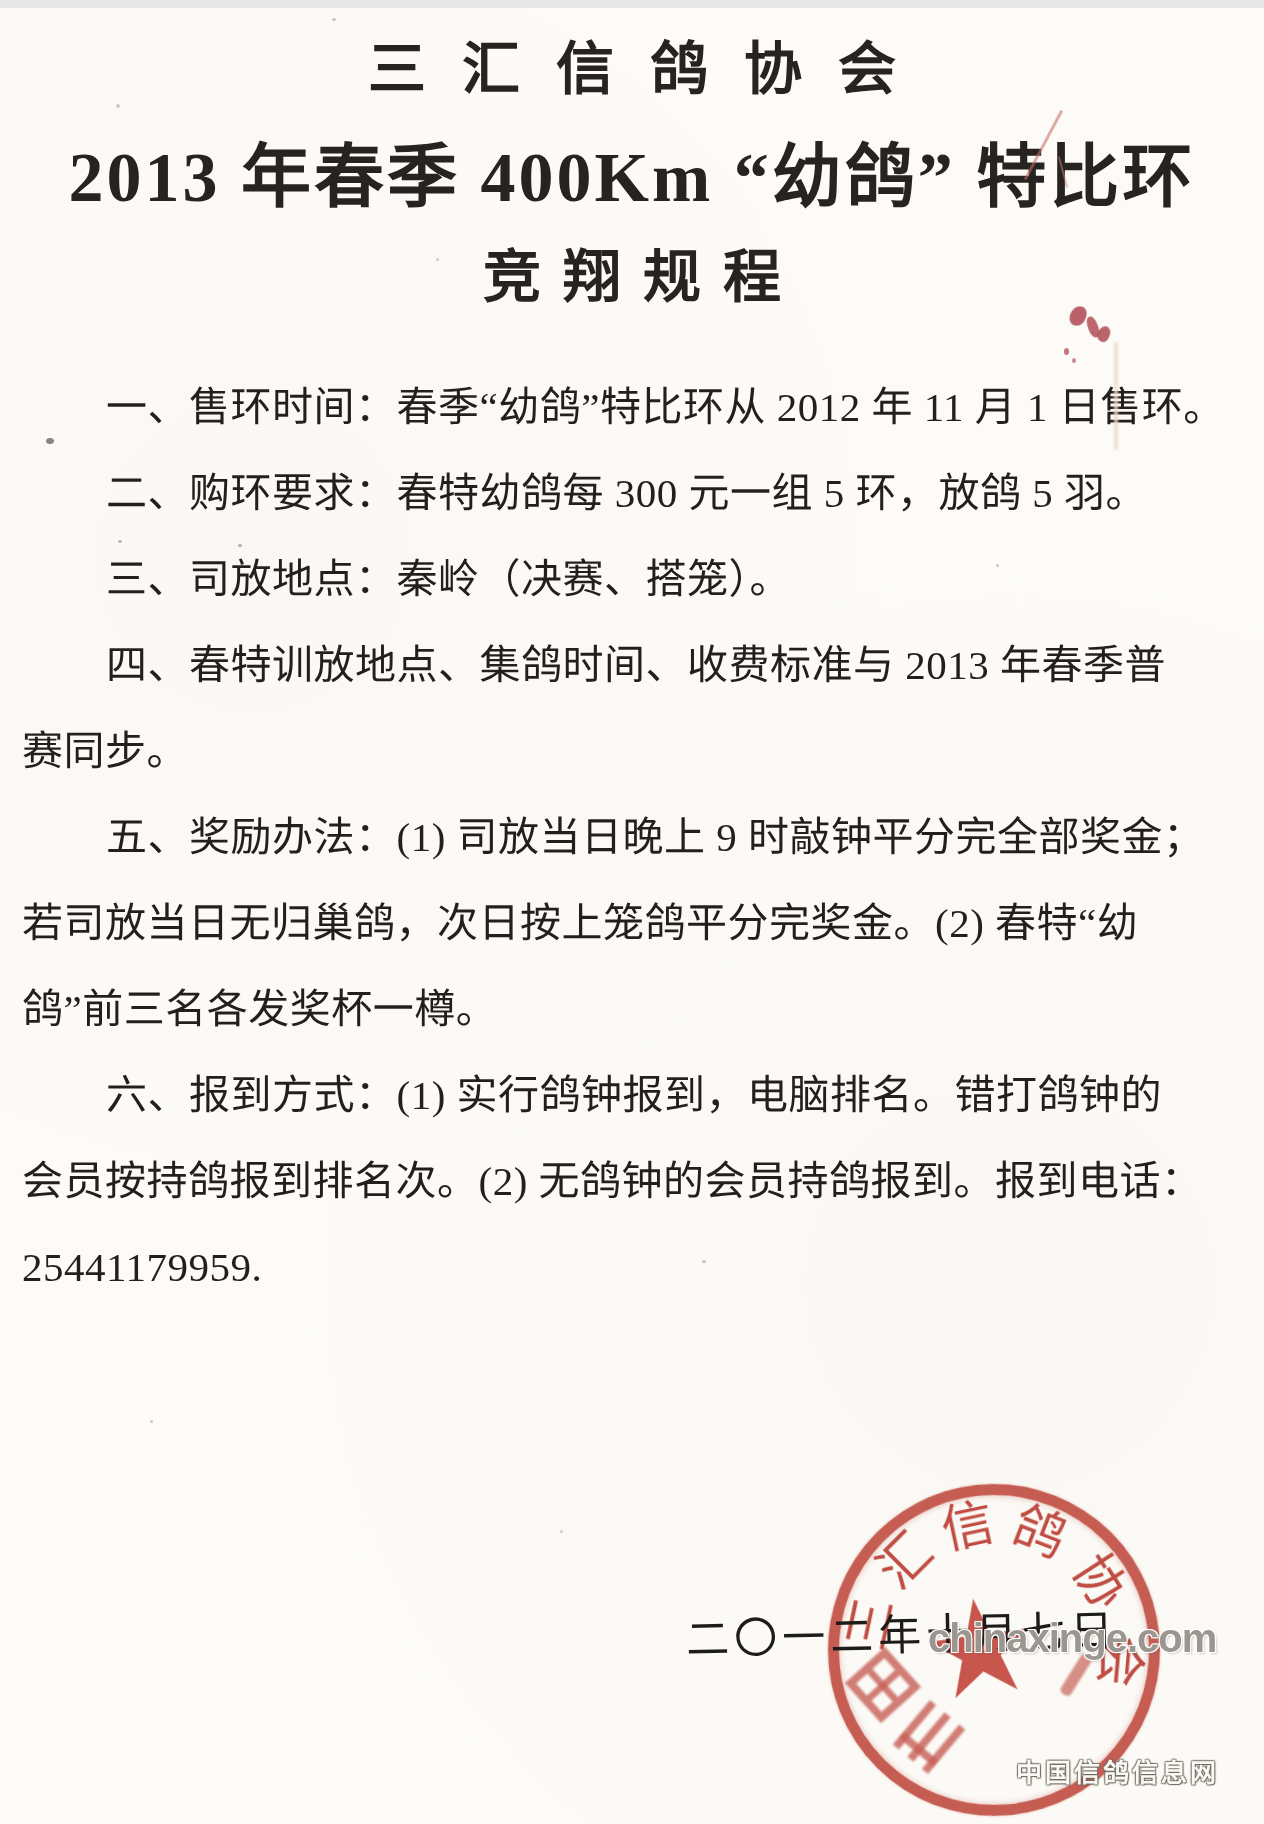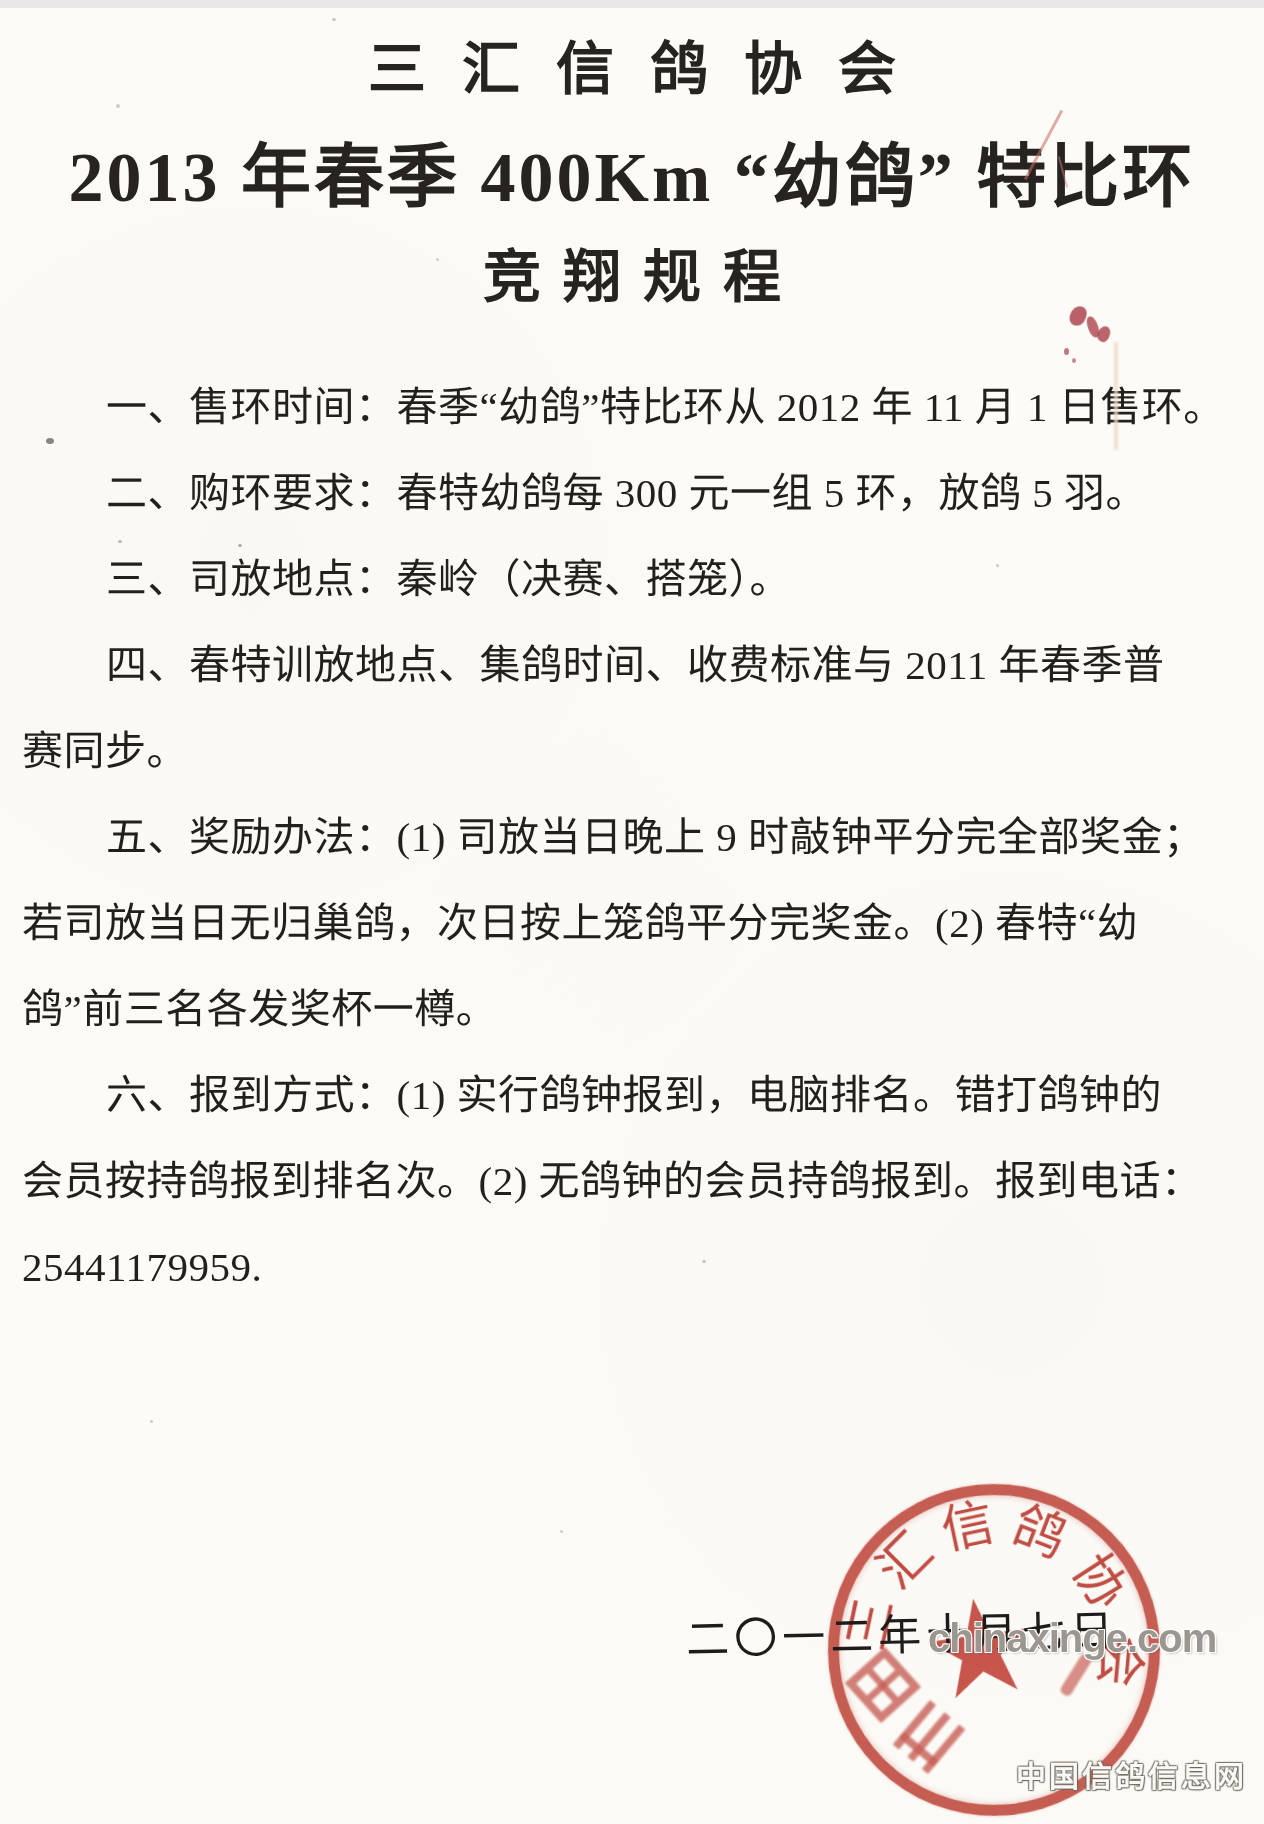--- a/index.html
+++ b/index.html
@@ -71,21 +71,21 @@
   
   .wm1{
     position:absolute;left:928px;top:1608px;z-index:6;
     font-family:"Liberation Sans","DejaVu Sans",sans-serif;
     font-weight:700;font-size:40px;letter-spacing:-1px;color:#9b968f;
     text-shadow:1px 1px 0 #fff,-1px -1px 0 #fff,1px -1px 0 #fff,-1px 1px 0 #fff,2px 2px 2px rgba(90,85,78,.25);
   }
   .wm2{
     position:absolute;left:1016px;top:1744px;z-index:6;
     font-family:"Liberation Sans","DejaVu Sans",sans-serif;
-    font-weight:700;font-size:30px;letter-spacing:3px;color:#fbf9f5;
+    font-weight:700;font-size:26px;letter-spacing:3px;color:#fbf9f5;
     text-shadow:1px 1px 1px rgba(110,105,96,.95),-1px -1px 1px rgba(110,105,96,.7),1px -1px 1px rgba(110,105,96,.7),-1px 1px 1px rgba(110,105,96,.7);
   }
   
   .speck{position:absolute;border-radius:50%;opacity:.65;}
   .sp1{left:46px;top:430px;width:8px;height:6px;background:#4c4842;}
   .sp2{left:116px;top:96px;width:4px;height:4px;background:#b5b2ac;}
   .sp3{left:118px;top:532px;width:4px;height:3px;background:#96938d;}
   .sp4{left:238px;top:536px;width:4px;height:3px;background:#8a8781;}
   .sp5{left:332px;top:10px;width:4px;height:3px;background:#aaa79f;}
   .sp6{left:436px;top:250px;width:3px;height:3px;background:#b7b4ae;}
@@ -109,21 +109,21 @@
 <div class="page">
 
   <div class="title-line t1">三汇信鸽协会</div>
   <div class="title-line t2">2013 年春季 400Km “幼鸽” 特比环</div>
   <div class="title-line t3">竞翔规程</div>
 
   <div class="doc-body">
     <div class="line indent">一、售环时间：春季“幼鸽”特比环从 2012 年 11 月 1 日售环。</div>
     <div class="line indent">二、购环要求：春特幼鸽每 300 元一组 5 环，放鸽 5 羽。</div>
     <div class="line indent">三、司放地点：秦岭（决赛、搭笼）。</div>
-    <div class="line indent">四、春特训放地点、集鸽时间、收费标准与 2011 年春季普</div>
+    <div class="line indent">四、春特训放地点、集鸽时间、收费标准与 2013 年春季普</div>
     <div class="line">赛同步。</div>
     <div class="line indent">五、奖励办法：(1) 司放当日晚上 9 时敲钟平分完全部奖金；</div>
     <div class="line">若司放当日无归巢鸽，次日按上笼鸽平分完奖金。(2) 春特“幼</div>
     <div class="line">鸽”前三名各发奖杯一樽。</div>
     <div class="line indent">六、报到方式：(1) 实行鸽钟报到，电脑排名。错打鸽钟的</div>
     <div class="line">会员按持鸽报到排名次。(2) 无鸽钟的会员持鸽报到。报到电话：</div>
     <div class="line">25441179959.</div>
   </div>
 
   <div class="stamp">

